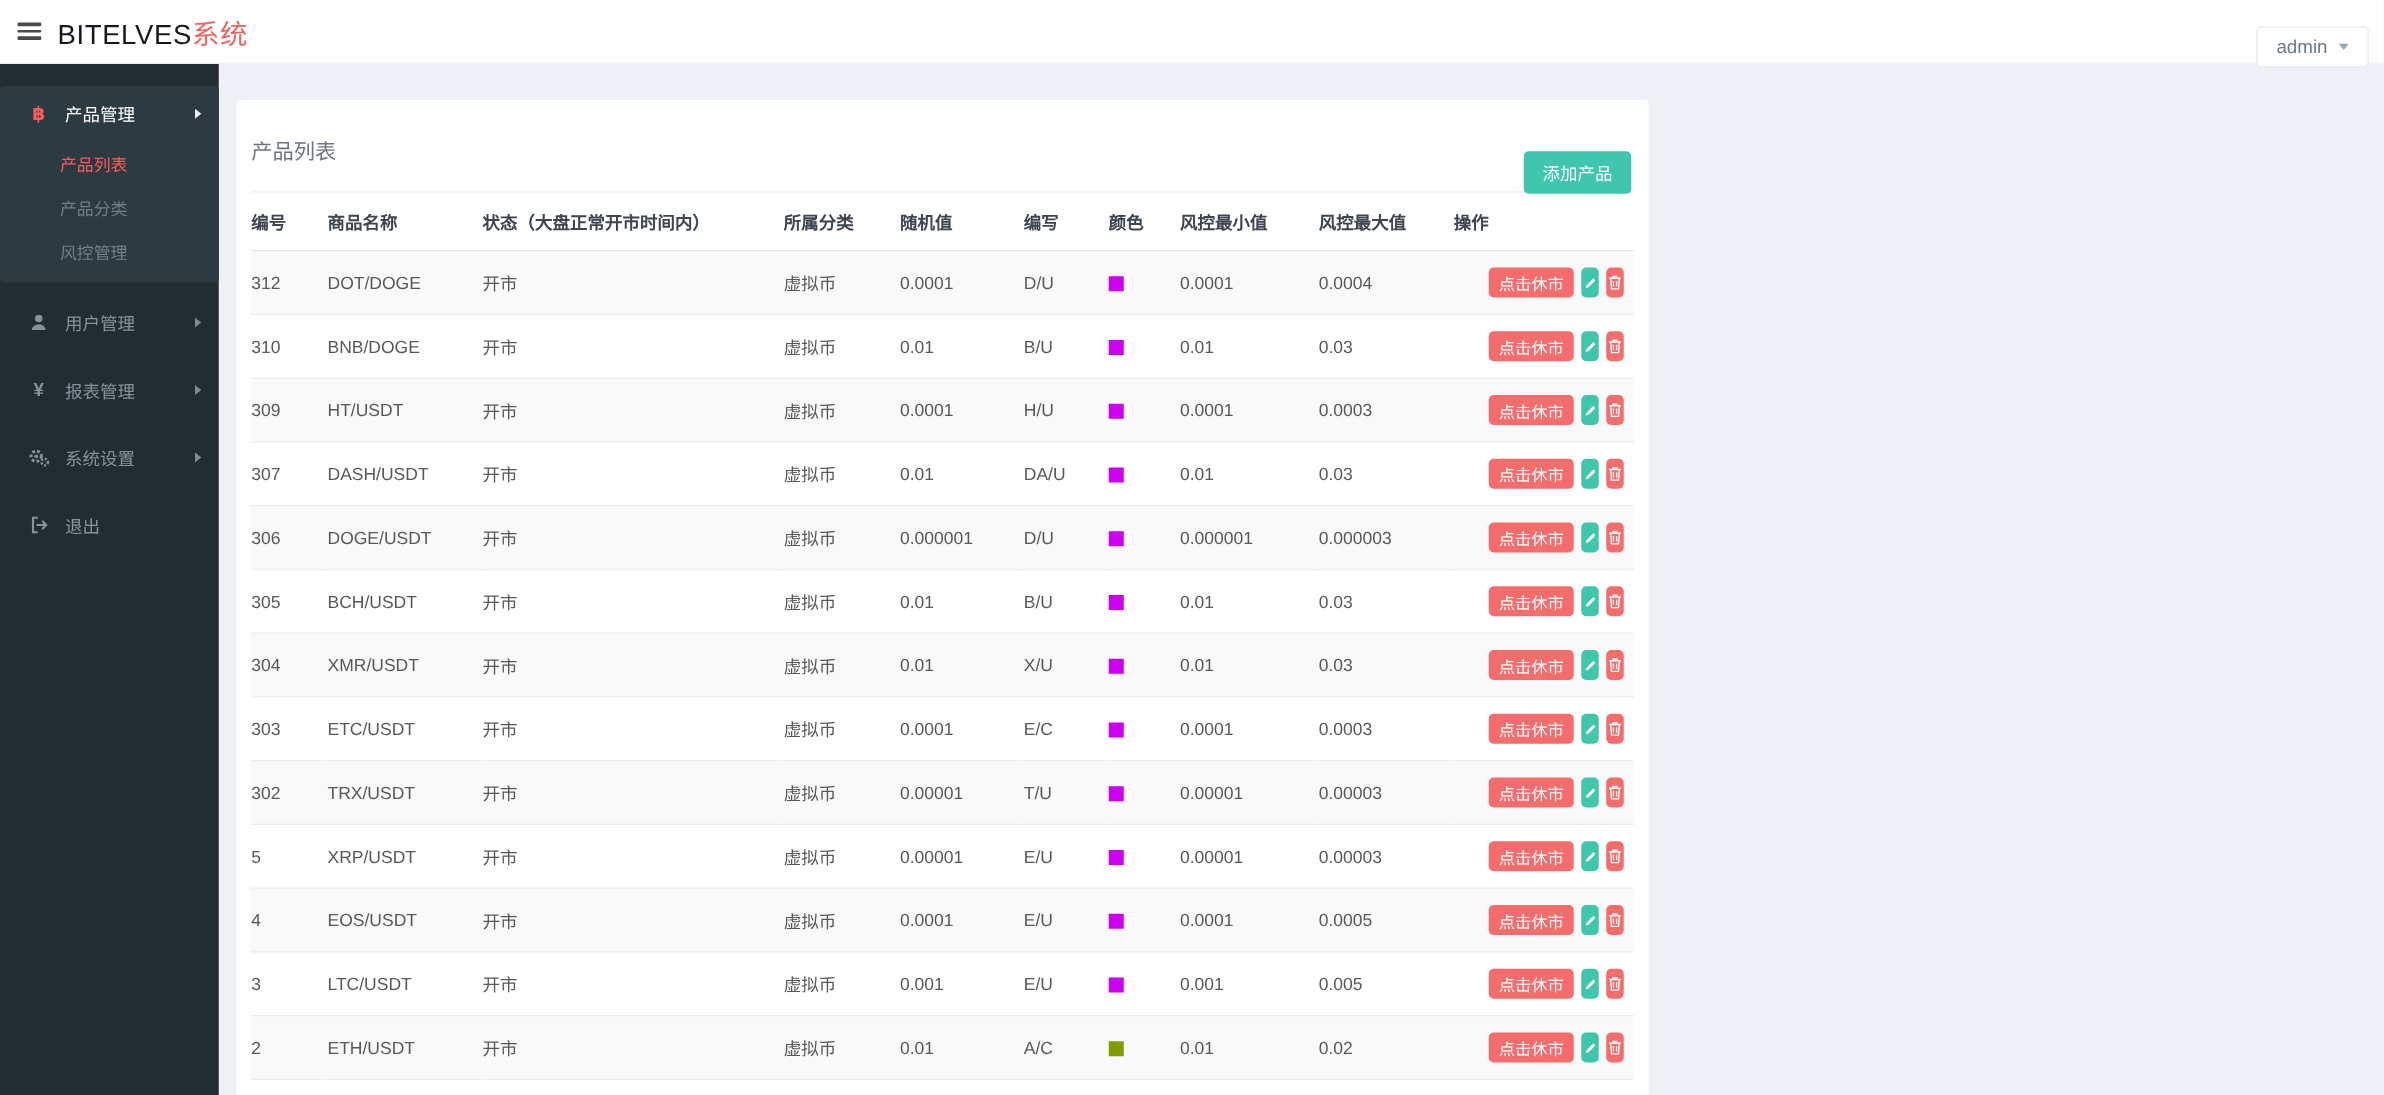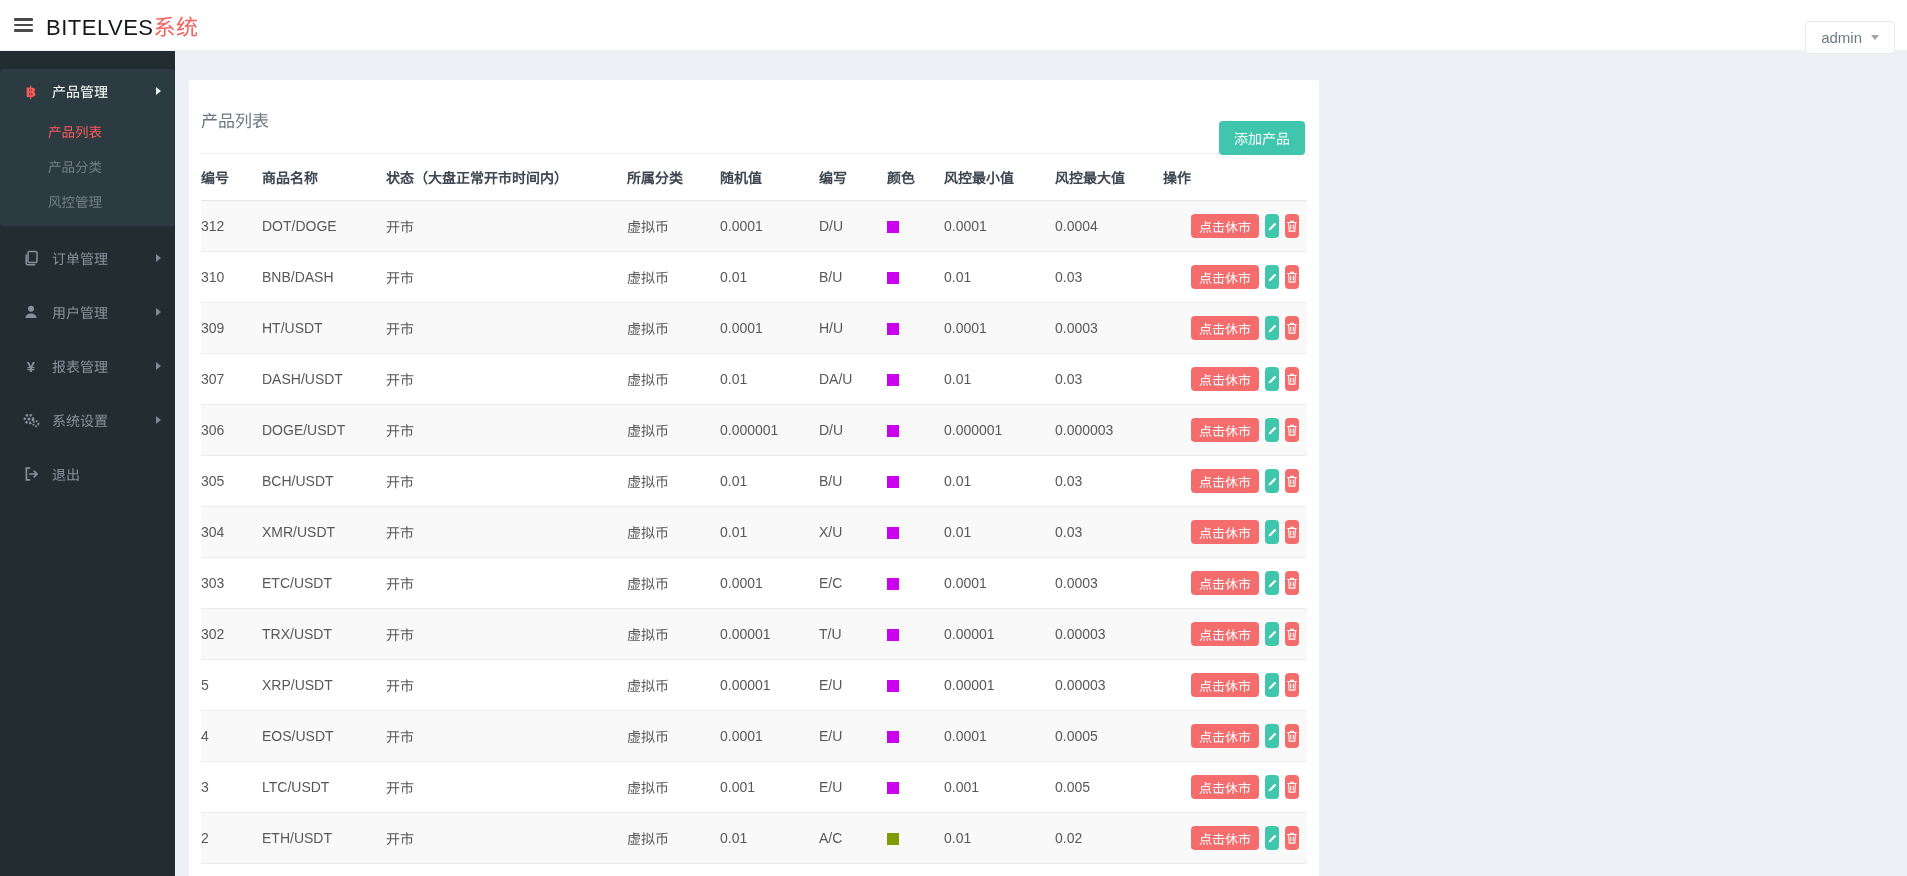--- a/index.html
+++ b/index.html
@@ -124,30 +124,20 @@
         <span>产品列表</span>
       </div>
       <div class="sub-item">
         <span>产品分类</span>
       </div>
       <div class="sub-item">
         <span>风控管理</span>
       </div>
     </div>
 
-    <div class="nav-item">
-      <span class="icon">
-        <svg width="16" height="16" viewBox="0 0 16 16">
-            <rect x="5" y="1.6" width="9" height="11" rx="1.4" fill="none" stroke="currentColor" stroke-width="1.5"></rect>
-            <path d="M3.2 4.6 v8.6 a1.6 1.6 0 0 0 1.6 1.6 h7.4" fill="none" stroke="currentColor" stroke-width="1.5"></path>
-          </svg>
-      </span>
-      <span class="label">订单管理</span>
-      <span class="chev"></span>
-    </div>
 
     <div class="nav-item">
       <span class="icon">
         <svg width="16" height="16" viewBox="0 0 16 16">
             <circle cx="8" cy="4.8" r="3" fill="currentColor"></circle>
             <path d="M2.4 14 a5.6 4.6 0 0 1 11.2 0 z" fill="currentColor"></path>
           </svg>
       </span>
       <span class="label">用户管理</span>
       <span class="chev"></span>
@@ -243,21 +233,21 @@
             <svg width="12" height="14" viewBox="0 0 14 16">
                         <path d="M1.5 4 h11 M5.3 4 V2.4 h3.4 V4 M3 4 l.7 10 h6.6 L11 4 M5.5 6.6 v5.2 M8.5 6.6 v5.2" stroke="#ffffff" stroke-width="1.25" fill="none"></path>
                       </svg>
           </span>
         </button>
       </div>
     </td>
   </tr>
             <tr>
     <td>310</td>
-    <td>BNB/DASH</td>
+    <td>BNB/DOGE</td>
     <td>开市</td>
     <td>虚拟币</td>
     <td>0.01</td>
     <td>B/U</td>
     <td><span class="swatch" style="background: rgb(204, 0, 240);"></span></td>
     <td>0.01</td>
     <td>0.03</td>
     <td>
       <div class="ops">
         <button class="btn-close">点击休市</button>

